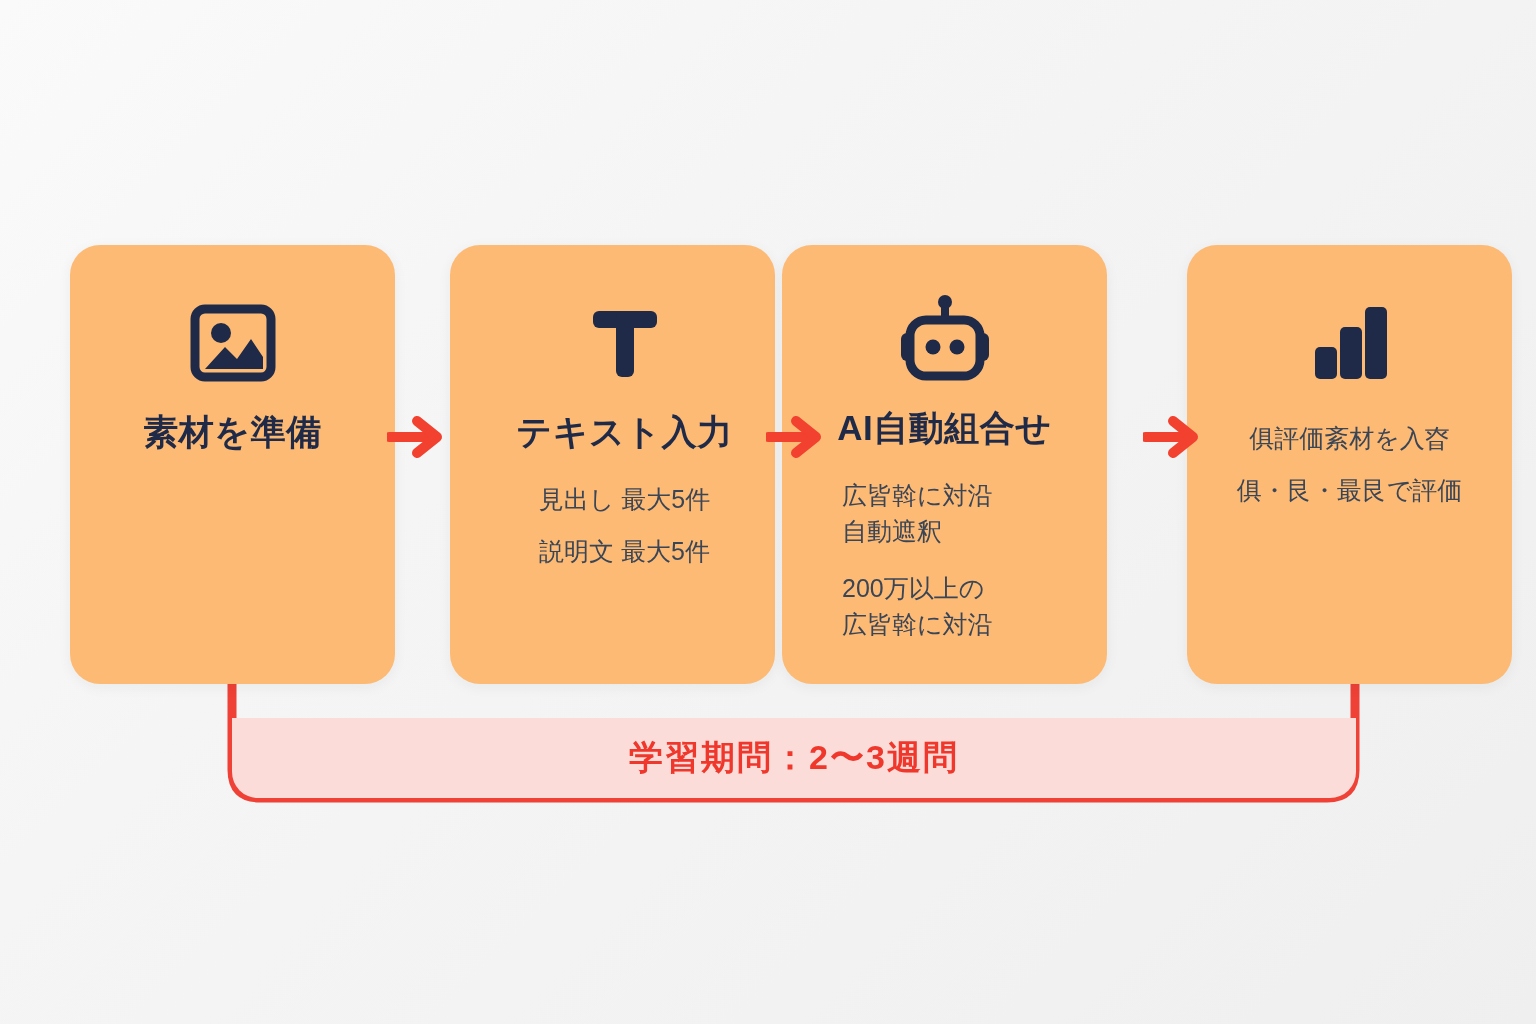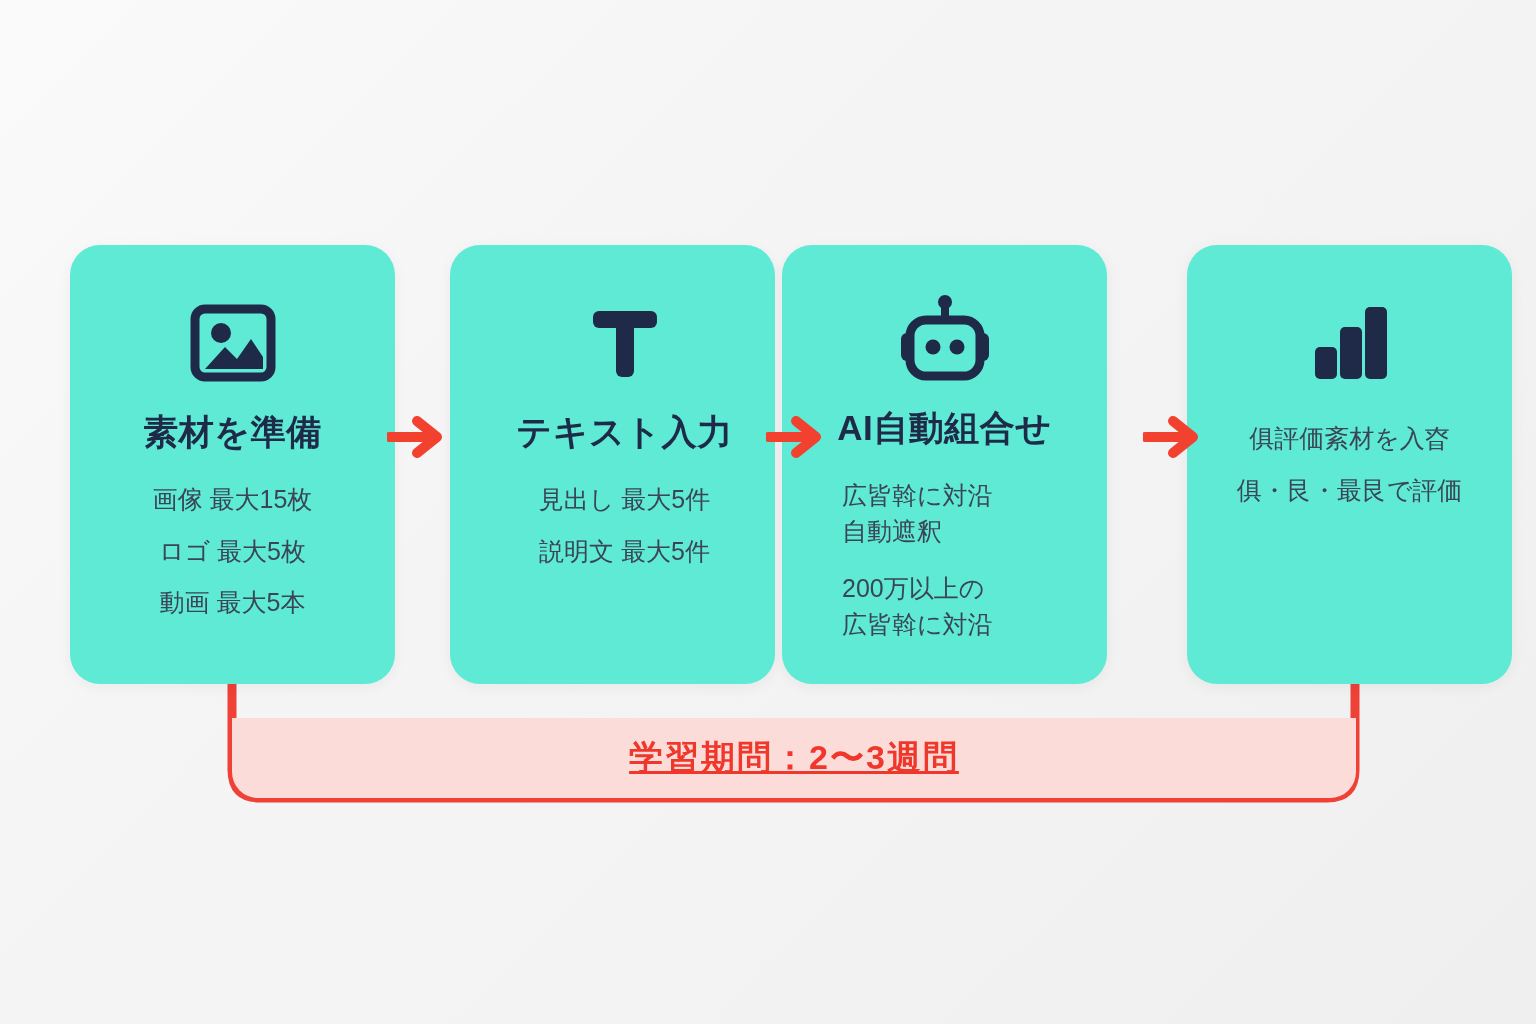--- a/index.html
+++ b/index.html
@@ -59,30 +59,29 @@
     height: 80px;
     display: flex;
     align-items: center;
     justify-content: center;
     z-index: 3;
     font-size: 34px;
     font-weight: 700;
     letter-spacing: 2px;
     color: #f0372c;
     white-space: nowrap;
-    text-decoration: underline;
   }
 
   
   .card {
     position: absolute;
     top: 245px;
     width: 325px;
     height: 439px;
-    background: #5eead4;
+    background: #fdba74;
     border-radius: 30px;
     box-shadow: 0 3px 14px rgba(25,35,60,0.055);
     display: flex;
     flex-direction: column;
     align-items: center;
     box-sizing: border-box;
     padding: 46px 16px 20px 16px;
     z-index: 4;
   }
   .card.c1 { left: 70px; }
@@ -155,25 +154,20 @@
 
   <div class="card c1">
     <div class="icon-wrap">
       <svg width="92" height="92" viewBox="0 0 92 92">
         <rect x="8" y="12" width="76" height="68" rx="10" ry="10" fill="none" stroke="#1e2a47" stroke-width="9"></rect>
         <circle cx="34" cy="36" r="10" fill="#1e2a47"></circle>
         <path d="M 18 72 L 38 50 L 50 62 L 64 42 L 76 60 L 76 72 Z" fill="#1e2a47"></path>
       </svg>
     </div>
     <div class="card-title">素材を準備</div>
-    <div class="card-lines">
-      <div class="line">画傢  最大15枚</div>
-      <div class="line">ロゴ  最大5枚</div>
-      <div class="line">動画  最大5本</div>
-    </div>
   </div>
 
   <svg class="arrow a1" viewBox="0 0 62 50">
     <path d="M 2 25 L 44 25" stroke="#f3412f" stroke-width="10" stroke-linecap="round" fill="none"></path>
     <path d="M 30 9 L 50 25 L 30 41" stroke="#f3412f" stroke-width="10" stroke-linecap="round" stroke-linejoin="round" fill="none"></path>
   </svg>
 
   <div class="card c2">
     <div class="icon-wrap">
       <svg width="92" height="92" viewBox="0 0 92 92">

